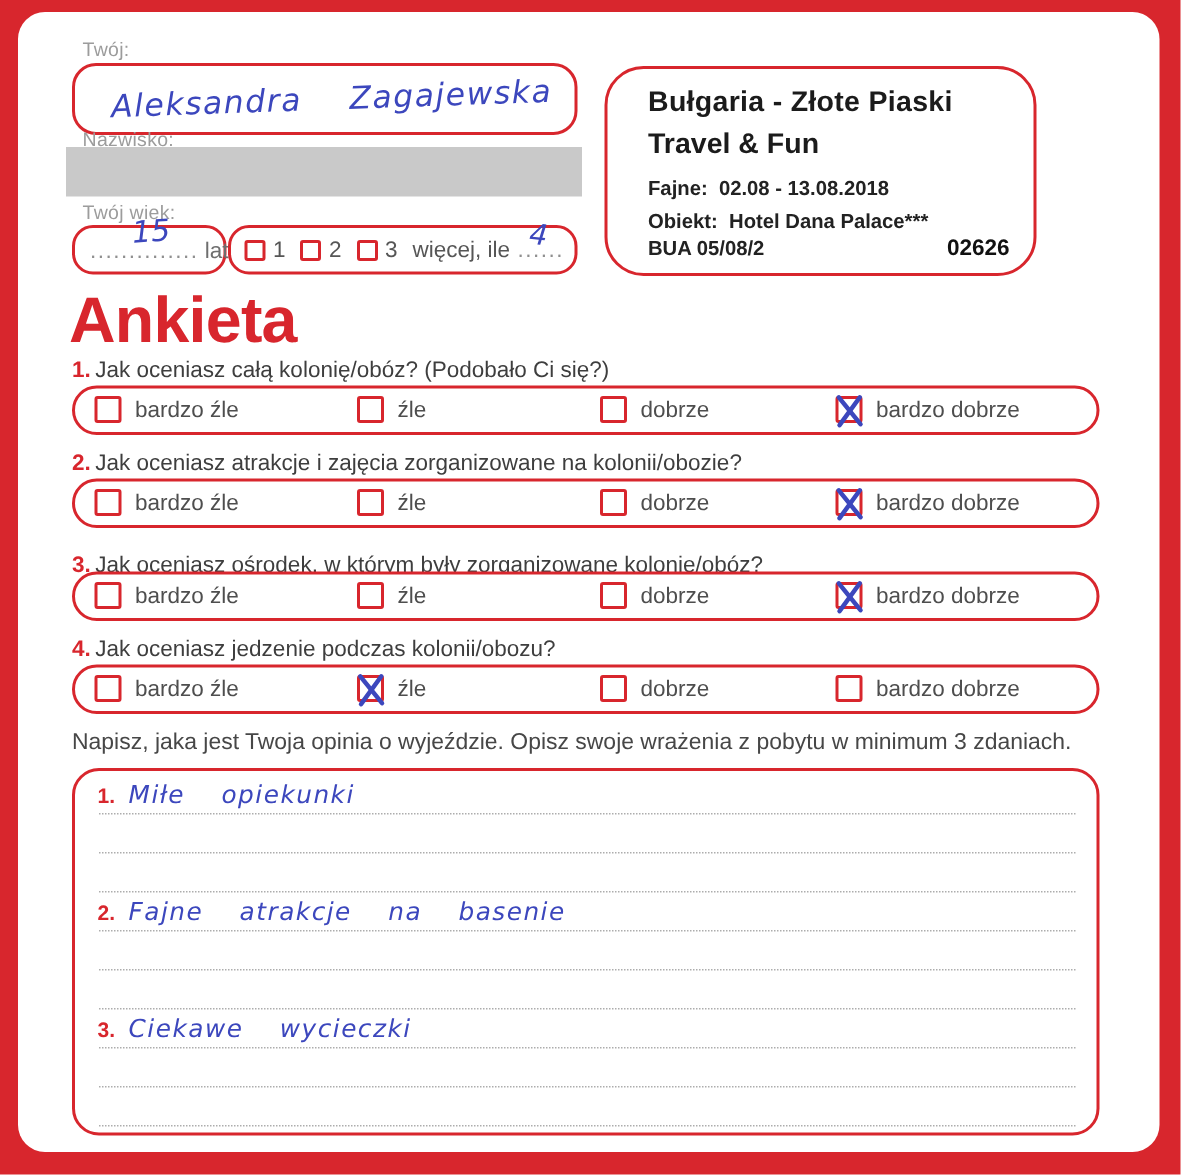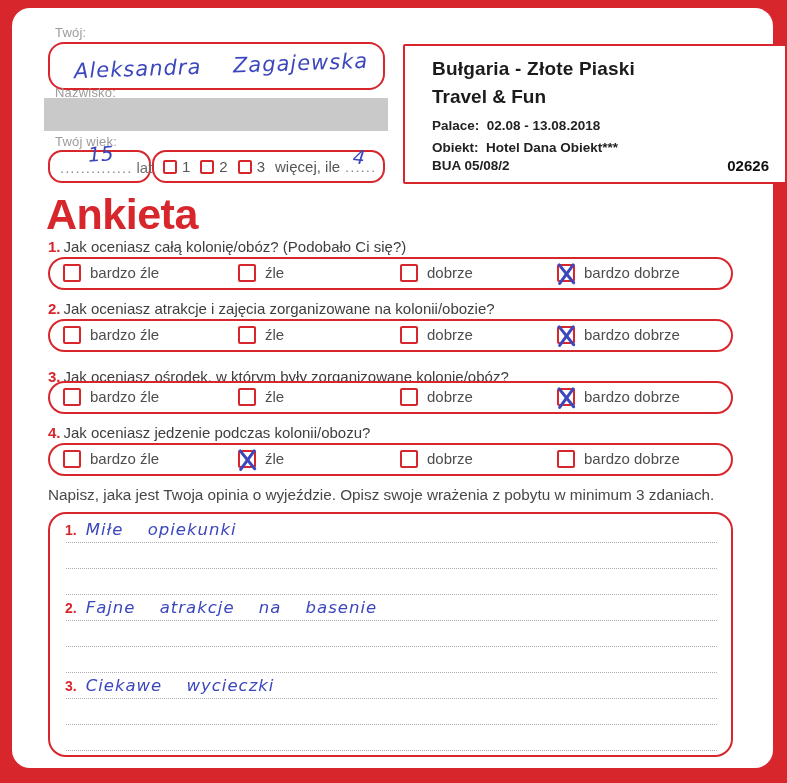--- a/index.html
+++ b/index.html
@@ -32,36 +32,36 @@
   .age-val{position:absolute;left:38px;top:-10px;font-size:20px;transform:rotate(-4deg)}
 
   
   .visit-box{left:152px;top:150px;width:233px;height:33px;border-radius:14px;display:flex;align-items:center;gap:5px;padding:0 9px}
   .visit-box .num{font-size:15px;color:#565656;margin-right:5px}
   .visit-suffix{font-size:15px;color:#565656;white-space:nowrap}
   .visit-dots{position:relative;font-size:15px;color:#8f8f8f;letter-spacing:1px}
   .visit-val{position:absolute;left:8px;top:-12px;font-size:19px;transform:rotate(6deg)}
 
   
-  .trip-box{left:403px;top:44px;width:384px;height:140px;border-radius:2px}
+  .trip-box{left:403px;top:44px;width:288px;height:140px;border-radius:26px}
   .trip-dest{position:absolute;left:27px;top:12px;font-size:19px;font-weight:600;color:#1b1b1b;letter-spacing:.2px}
   .trip-org{position:absolute;left:27px;top:40px;font-size:19px;font-weight:600;color:#1b1b1b}
   .trip-row1{position:absolute;left:27px;top:72px;font-size:13.5px;font-weight:600;color:#222}
   .trip-row2{position:absolute;left:27px;top:94px;font-size:13.5px;font-weight:600;color:#222}
   .trip-code{position:absolute;left:27px;bottom:9px;font-size:13.5px;font-weight:600;color:#222}
   .trip-num{position:absolute;right:16px;bottom:8px;font-size:15px;font-weight:700;color:#111}
 
   
   .title{position:absolute;left:46px;top:190px;font-size:43px;font-weight:700;color:var(--red);letter-spacing:-.5px}
 
   
   .qtext{position:absolute;left:48px;font-size:15px;color:var(--ink)}
   .qnum{color:var(--red);font-weight:700;margin-right:3px}
   .qbox{position:absolute;left:48px;width:685px;height:33px;border:2px solid var(--red);border-radius:17px;background:#fff}
-  .opt{position:absolute;top:5px;display:flex;align-items:flex-start}
+  .opt{position:absolute;top:5px;display:flex;align-items:center}
   .opt-label{margin-left:9px;font-size:15px;color:#4e4e4e}
   .cbx{position:relative;width:18px;height:18px;border:2.5px solid var(--red);border-radius:2px;background:#fff;flex:none}
   .cbx.checked::before,.cbx.checked::after{content:"";position:absolute;left:6px;top:-5px;width:2.5px;height:26px;background:var(--blue);border-radius:2px}
   .cbx.checked::before{transform:rotate(36deg)}
   .cbx.checked::after{transform:rotate(-39deg)}
   .cbx-sm{position:relative;width:14px;height:14px;border:2px solid var(--red);border-radius:2px;background:#fff;flex:none}
 
   
   .prompt{position:absolute;left:48px;top:486px;font-size:15.3px;color:#474747;white-space:nowrap}
   .opinion-box{left:48px;top:512px;width:685px;height:245px;border-radius:18px}
@@ -97,22 +97,22 @@
     <span class="num">2</span>
     <span class="cbx-sm"></span>
     <span class="num">3</span>
     <span class="visit-suffix">więcej, ile</span>
     <span class="visit-dots"><span>......</span><span class="hand visit-val">4</span></span>
   </div>
 
   <div class="rbox trip-box">
     <div class="trip-dest">Bułgaria - Złote Piaski</div>
     <div class="trip-org">Travel &amp; Fun</div>
-    <div class="trip-row1"><span>Palace:</span>&nbsp; <span>02.08 - 13.08.2018</span></div>
-    <div class="trip-row2"><span>Obiekt:</span>&nbsp; <span>Hotel Dana Obiekt***</span></div>
+    <div class="trip-row1"><span>Fajne:</span>&nbsp; <span>02.08 - 13.08.2018</span></div>
+    <div class="trip-row2"><span>Obiekt:</span>&nbsp; <span>Hotel Dana Palace***</span></div>
     <div class="trip-code">BUA 05/08/2</div>
     <div class="trip-num">02626</div>
   </div>
 
   <div class="title">Ankieta</div>
 
   <div class="qtext" style="top:238px"><span class="qnum">1.</span><span>Jak oceniasz całą kolonię/obóz? (Podobało Ci się?)</span></div>
   <div class="qbox" style="top:257px">
     <div class="opt" style="left:13px">
         <span class="cbx"></span>

